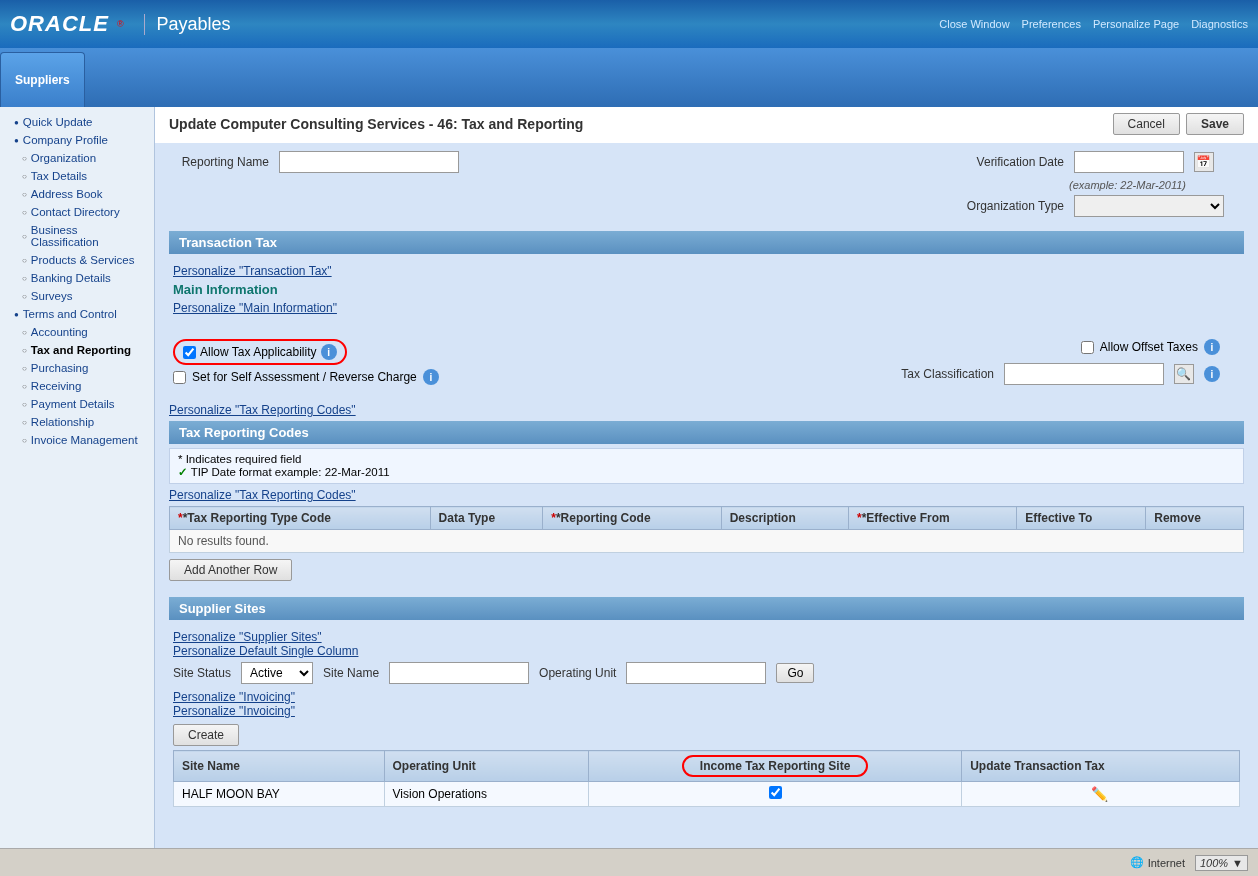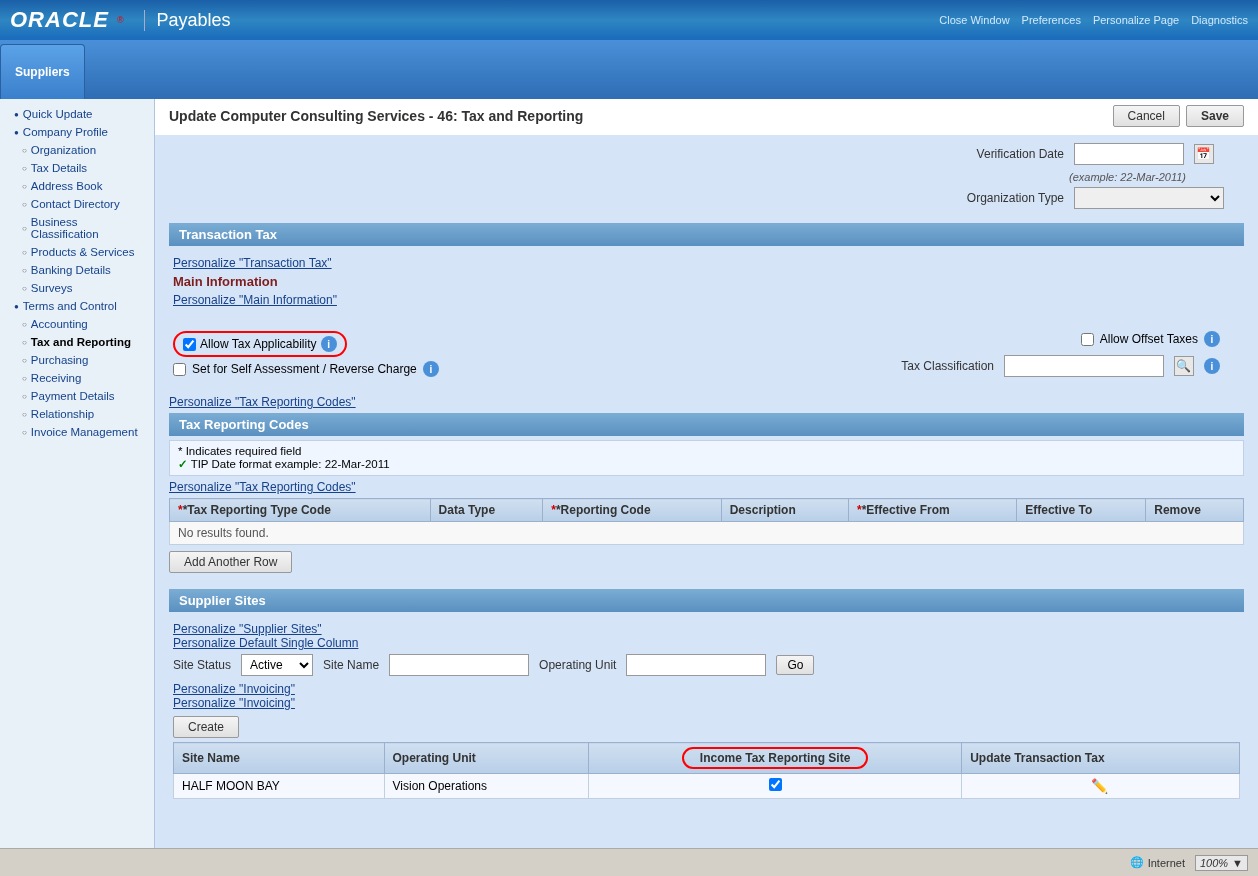--- a/index.html
+++ b/index.html
@@ -1,21 +1,21 @@
 <!DOCTYPE html>
 <html><head>
   <meta charset="utf-8">
   <style>
     * { box-sizing: border-box; margin: 0; padding: 0; }
     body { font-family: Arial, sans-serif; font-size: 12px; background: #d6e4f7; }
 
     
     .header {
       background: linear-gradient(180deg, #1a5fa8 0%, #2e86c1 50%, #1a6bbd 100%);
-      height: 40px;
+      height: 48px;
       display: flex;
       align-items: center;
       padding: 0 10px;
       position: relative;
     }
     .header-logo {
       display: flex;
       align-items: center;
       gap: 8px;
     }
@@ -170,21 +170,21 @@
       color: #15428b;
       font-size: 12px;
       cursor: pointer;
       text-decoration: underline;
     }
 
     
     .subsection-label {
       font-size: 13px;
       font-weight: bold;
-      color: #7f1d1d;
+      color: #0f766e;
       margin: 6px 0 4px 0;
     }
 
     
     .checkbox-row {
       display: flex;
       align-items: center;
       gap: 6px;
       margin-bottom: 4px;
     }
@@ -461,20 +461,24 @@
         <div class="top-buttons">
           <button class="btn">Cancel</button>
           <button class="btn" style="font-weight:bold;">Save</button>
         </div>
       </div>
 
       <div style="padding: 8px 14px;">
 
         <div style="display:flex; justify-content:space-between; align-items:flex-start; margin-bottom:8px;">
           <div>
+            <div class="form-row">
+              <span class="form-label">Reporting Name</span>
+              <input class="form-input" type="text" style="width: 180px;" value="">
+            </div>
           </div>
           <div style="display:flex;flex-direction:column;align-items:flex-start;margin-right:20px;">
             <div class="form-row">
               <span class="form-label">Verification Date</span>
               <input class="form-input" type="text" style="width: 110px;">
               <span class="cal-icon">📅</span>
             </div>
             <div style="margin-left:105px; font-size:11px; color:#555; font-style:italic; margin-bottom:4px;">(example: 22-Mar-2011)</div>
             <div class="form-row">
               <span class="form-label">Organization Type</span>

